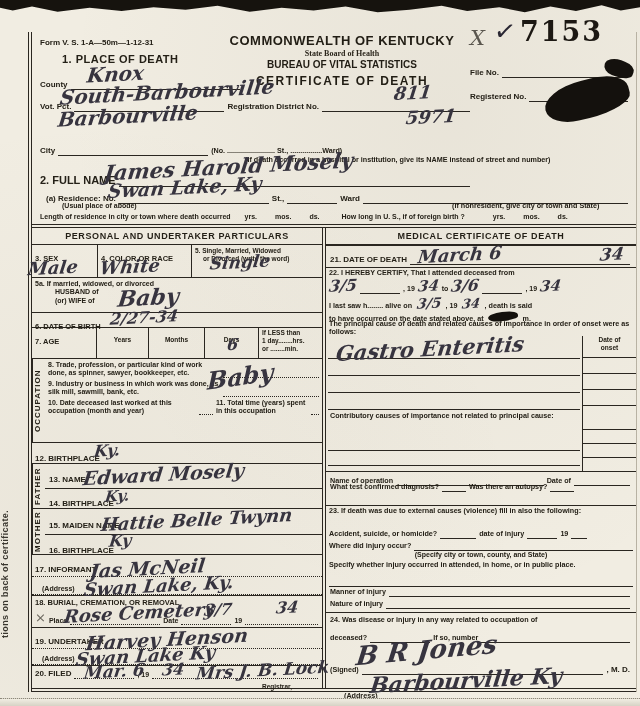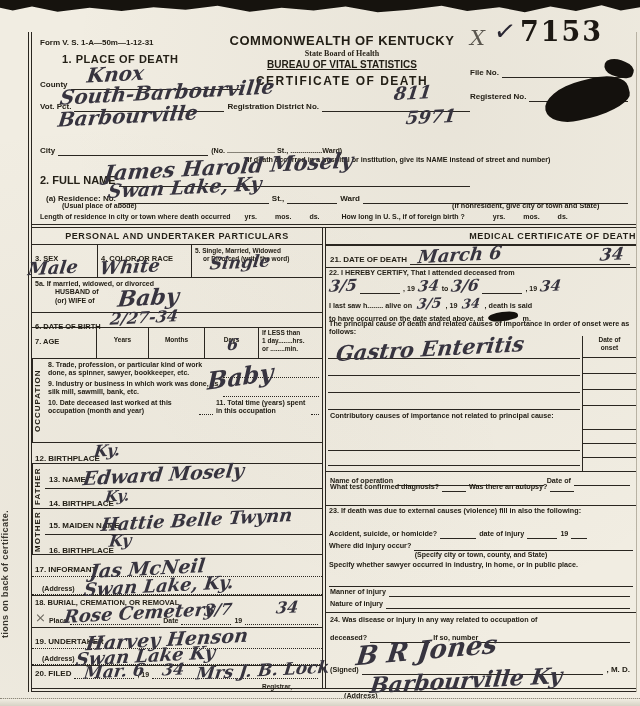--- a/index.html
+++ b/index.html
@@ -14,21 +14,21 @@
   .mnote{position:absolute;left:0px;top:378px;height:260px;writing-mode:vertical-rl;
     transform:rotate(180deg);font:bold 9px "Liberation Sans",sans-serif;color:#3a372f;letter-spacing:.4px;}
   .form{position:absolute;left:28px;top:32px;width:604px;height:660px;
     border-left:4px double #2a2620;border-right:1px solid #b8b2a3;}
   .hdr{position:relative;width:100%;height:192px;}
   .abs{position:absolute;}
   .lbl{font:bold 7.5px/1.2 "Liberation Sans",sans-serif;color:#242017;}
   .l65{font-size:6.5px}.l7{font-size:7px}.l72{font-size:7.2px}.l8{font-size:8px}.l9{font-size:11px}
   .ttl1{font:bold 13px/1.15 "Liberation Sans",sans-serif;color:#211d14;letter-spacing:.5px;}
   .ttl2{font:bold 8px/1.2 "Liberation Serif","DejaVu Serif",serif;color:#2a251b;}
-  .ttl3{font:bold 10px/1.25 "Liberation Sans",sans-serif;color:#211d14;text-decoration:underline;}
+  .ttl3{font:bold 10px/1.25 "Liberation Sans",sans-serif;color:#211d14;}
   .ttl4{font:bold 12px/1.3 "Liberation Sans",sans-serif;color:#211d14;letter-spacing:1.5px;}
   .hw{font-family:"DejaVu Serif",serif;font-style:italic;font-weight:bold;color:#37343f;
     display:inline-block;transform:rotate(-3deg) skewX(-10deg);white-space:nowrap;line-height:1;}
   .s13{font-size:13px}.s14{font-size:14px}.s15{font-size:15px}.s16{font-size:16px}.s17{font-size:17px}
   .s18{font-size:18px}.s19{font-size:19px}.s20{font-size:20px}.s21{font-size:21px}.s22{font-size:22px}
   .s24{font-size:24px}.s26{font-size:26px}
   .hrow{display:flex;align-items:flex-end;gap:3px;}
   .f{border-bottom:1px solid #2a2620;height:9px;flex:1 1 auto;}
   .fd{border-bottom:1px dotted #2a2620;height:9px;flex:1 1 auto;}
   .w14{flex:0 0 14px}.w16{flex:0 0 16px}.w24{flex:0 0 24px}.w30{flex:0 0 30px}.w36{flex:0 0 36px}
@@ -37,21 +37,21 @@
   .stampnum{font-family:"DejaVu Serif",serif;font-weight:bold;font-size:27px;color:#1c1813;letter-spacing:2px;}
   .check{font-size:26px;color:#2a2733;transform:rotate(8deg);display:inline-block;}
   .xmark{font-family:"DejaVu Serif",serif;font-style:italic;font-size:21px;color:#5a564e;}
   .blot{background:#14110d;border-radius:55% 45% 60% 40%/60% 50% 45% 55%;}
   .cols{position:absolute;top:192px;left:0;width:100%;height:468px;display:flex;
     border-top:4px double #2a2620;border-bottom:4px double #2a2620;box-sizing:border-box;}
   .colL{flex:0 0 294px;border-right:4px double #2a2620;box-sizing:border-box;}
   .colR{flex:1 1 auto;box-sizing:border-box;position:relative;}
   .sect{height:16px;text-align:center;font:bold 9px/16px "Liberation Sans",sans-serif;color:#231f16;
     border-bottom:1px solid #2a2620;letter-spacing:.6px;}
-  .sectR{border-bottom:2px solid #2a2620;text-align:right;}
+  .sectR{border-bottom:2px solid #2a2620;}
   .bb{border-bottom:1px solid #2a2620;}
   .bd{border-bottom:1px dotted #2a2620;}
   .rel{position:relative;}
   .bx{box-sizing:border-box;}
   .cells3{display:flex;height:32px;}
   .cells3>div{padding:2px 2px 0 3px;box-sizing:border-box;}
   .vgrp{display:flex;}
   .vlab{flex:0 0 13px;writing-mode:vertical-rl;transform:rotate(180deg);
     font:bold 8px "Liberation Sans",sans-serif;color:#242017;text-align:center;
     border-right:1px solid #2a2620;letter-spacing:1px;box-sizing:border-box;}
@@ -401,21 +401,21 @@
             <span class="lbl l72">date of injury</span>
             <i class="f w30"></i>
             <span class="lbl l72">19</span>
             <i class="f w16"></i>
           </div>
           <div class="hrow" style="height:12px">
             <span class="lbl l72">Where did injury occur?</span>
             <i class="f"></i>
           </div>
           <div class="lbl l7" style="height:10px;text-align:center">(Specify city or town, county, and State)</div>
-          <div class="lbl l72" style="height:17px">Specify whether sawyer occurred in industry, in home, or in public place.</div>
+          <div class="lbl l72" style="height:17px">Specify whether injury occurred in attended, in home, or in public place.</div>
           <div class="hrow" style="height:9px">
             <i class="f"></i>
           </div>
         </div>
 
         <div class="hrow bx" style="height:13px;padding:8px 6px 2px 4px">
           <span class="lbl l72">Manner of injury</span>
           <i class="f"></i>
         </div>
         <div class="hrow bx bb" style="height:14px;padding:0 6px 3px 4px">

